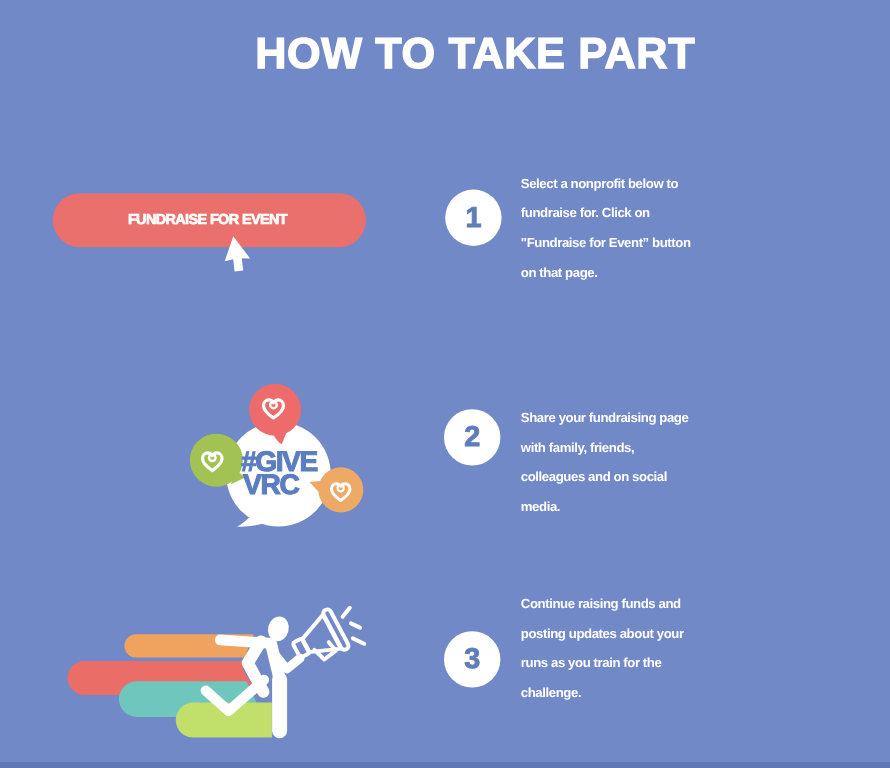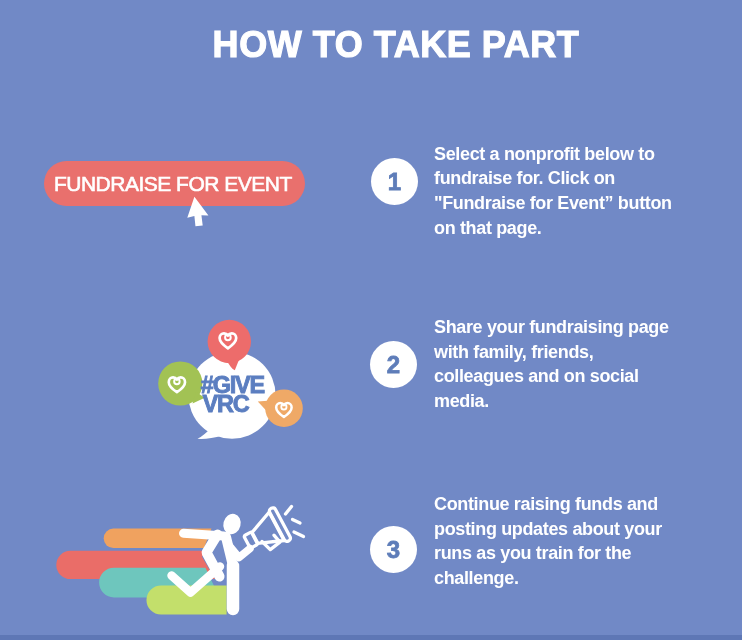--- a/index.html
+++ b/index.html
@@ -5,30 +5,30 @@
   * { margin:0; padding:0; box-sizing:border-box; }
   html,body { width:742px; height:640px; overflow:hidden; }
   body { background:#7189c6; font-family:"Liberation Sans", sans-serif; position:relative; }
   .abs { position:absolute; }
   .title {
     left:0; top:24px; width:792px; text-align:center;
     color:#fff; font-weight:bold; font-size:36px; letter-spacing:0.55px; -webkit-text-stroke:1.1px #fff;
   }
   .btn {
     left:43.6px; top:161px; width:261.5px; height:45px; border-radius:22.5px;
-    background:#e9706d; color:#fff; font-weight:normal; font-size:21px;
+    background:#e9706d; color:#fff; font-weight:bold; font-size:12px;
     letter-spacing:-0.5px; -webkit-text-stroke:0.6px #fff; text-align:center; text-indent:-3px; line-height:45px;
   }
   .num {
     width:47px; height:47px; border-radius:50%; background:#fff;
     color:#5e7db9; font-weight:bold; font-size:24px; -webkit-text-stroke:0.8px #5e7db9;
     text-align:center; line-height:47px;
   }
   .txt {
-    left:434px; color:#fff; font-weight:bold; font-size:18px;
+    left:434px; color:#fff; font-weight:bold; font-size:11px;
     line-height:24.7px; letter-spacing:-0.35px;
   }
   .botbar { left:0; top:635px; width:742px; height:5px; background:#5e77b5; }
 </style>
 </head>
 <body>
   <div class="abs title">HOW TO TAKE PART</div>
 
   <div class="abs btn">FUNDRAISE FOR EVENT</div>
   <svg class="abs" style="left:183px; top:193px;" width="30" height="38" viewBox="0 0 30 38">
@@ -60,21 +60,21 @@
 
       <use href="#heart" transform="translate(77.9,30)"></use>
       <use href="#heart" transform="translate(26.9,74) scale(0.98)"></use>
       <use href="#heart" transform="translate(133.9,99.3) scale(0.93)"></use>
 
       <text x="50.8" y="82.5" font-family="Liberation Sans, sans-serif" font-weight="bold" font-size="23.5" letter-spacing="-1.2" fill="#5b7ec0" stroke="#5b7ec0" stroke-width="0.9">#GIVE</text>
       <text x="52.6" y="101.9" font-family="Liberation Sans, sans-serif" font-weight="bold" font-size="23.5" letter-spacing="-1.2" fill="#5b7ec0" stroke="#5b7ec0" stroke-width="0.9">VRC</text>
     </g>
   </svg>
   <div class="abs num" style="left:370px; top:341px;">2</div>
-  <div class="abs txt" style="top:315px;">Share your fundraising page<br>with family, friends,<br>colleagues and on social<br>media.</div>
+  <div class="abs txt" style="top:337px;">Share your fundraising page<br>with family, friends,<br>colleagues and on social<br>media.</div>
 
   <svg class="abs" style="left:40px; top:495px;" width="280" height="130" viewBox="0 0 280 130">
 
     <path d="M73.4,33.6 h98.1 l-7.5,19.4 h-90.6 a9.7,9.7 0 0 1 0,-19.4 Z" fill="#f0a25f"></path>
     <path d="M30.45,55.8 h136.5 l-5,6 l13,22.3 h-144.5 a14.15,14.15 0 0 1 0,-28.3 Z" fill="#ea6d68"></path>
     <path d="M73.95,72.7 h91.5 l14,29.7 h-105.5 a14.85,14.85 0 0 1 0,-29.7 Z" fill="#6ec6bd"></path>
     <path d="M121,90.5 h65.6 v29.1 h-65.6 a14.55,14.55 0 0 1 0,-29.1 Z" fill="#c3df6b"></path>
 
     <g fill="none" stroke="#fff" stroke-linecap="round" stroke-linejoin="round">
       <line x1="143.5" y1="38.3" x2="184" y2="41" stroke-width="9"></line>

